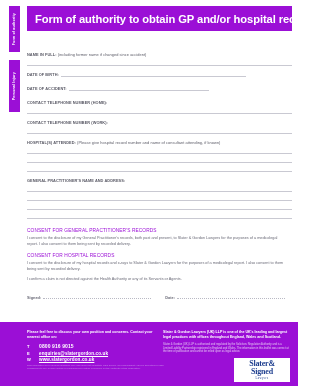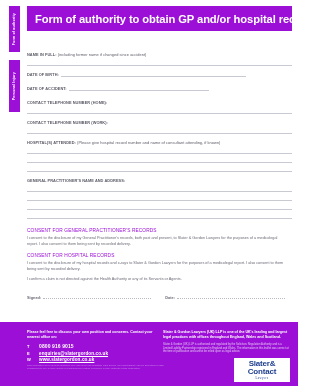--- a/index.html
+++ b/index.html
@@ -219,21 +219,21 @@
     width: 56px;
     height: 24px;
     background: #ffffff;
     display: flex;
     flex-direction: column;
     align-items: center;
     justify-content: center;
   }
   .logo-main {
     color: #1F3F8F;
-    font-family: Liberation Sans, sans-serif;
+    font-family: Liberation Serif, serif;
     font-weight: bold;
     font-size: 8px;
     line-height: 8px;
     letter-spacing: -0.2px;
   }
   .logo-sub {
     color: #1F3F8F;
     font-family: "Liberation Serif", serif;
     font-size: 3px;
     line-height: 4px;
@@ -365,15 +365,15 @@
   <div class="footer-right">
     <p class="footer-blurb">Slater &amp; Gordon Lawyers (UK) LLP is one of the UK's leading and largest legal practices with offices throughout England, Wales and Scotland.</p>
     <p class="footer-legal">Slater &amp; Gordon (UK) LLP is authorised and regulated by the Solicitors Regulation Authority and is a Limited Liability Partnership registered in England and Wales. The information in this leaflet was correct at the time of publication and cannot be relied upon as legal advice.</p>
   </div>
 
   <p class="disclaimer">This publication is for general guidance only and does not constitute legal advice. No responsibility can be accepted for loss occasioned to any person acting or refraining from acting in reliance on the contents of this publication.</p>
 </div>
 
 <div class="logo">
   <div class="logo-main">Slater&amp;</div>
-  <div class="logo-main">Contact</div>
+  <div class="logo-main">Signed</div>
   <div class="logo-sub">Lawyers</div>
 </div>
 
 </body></html>

